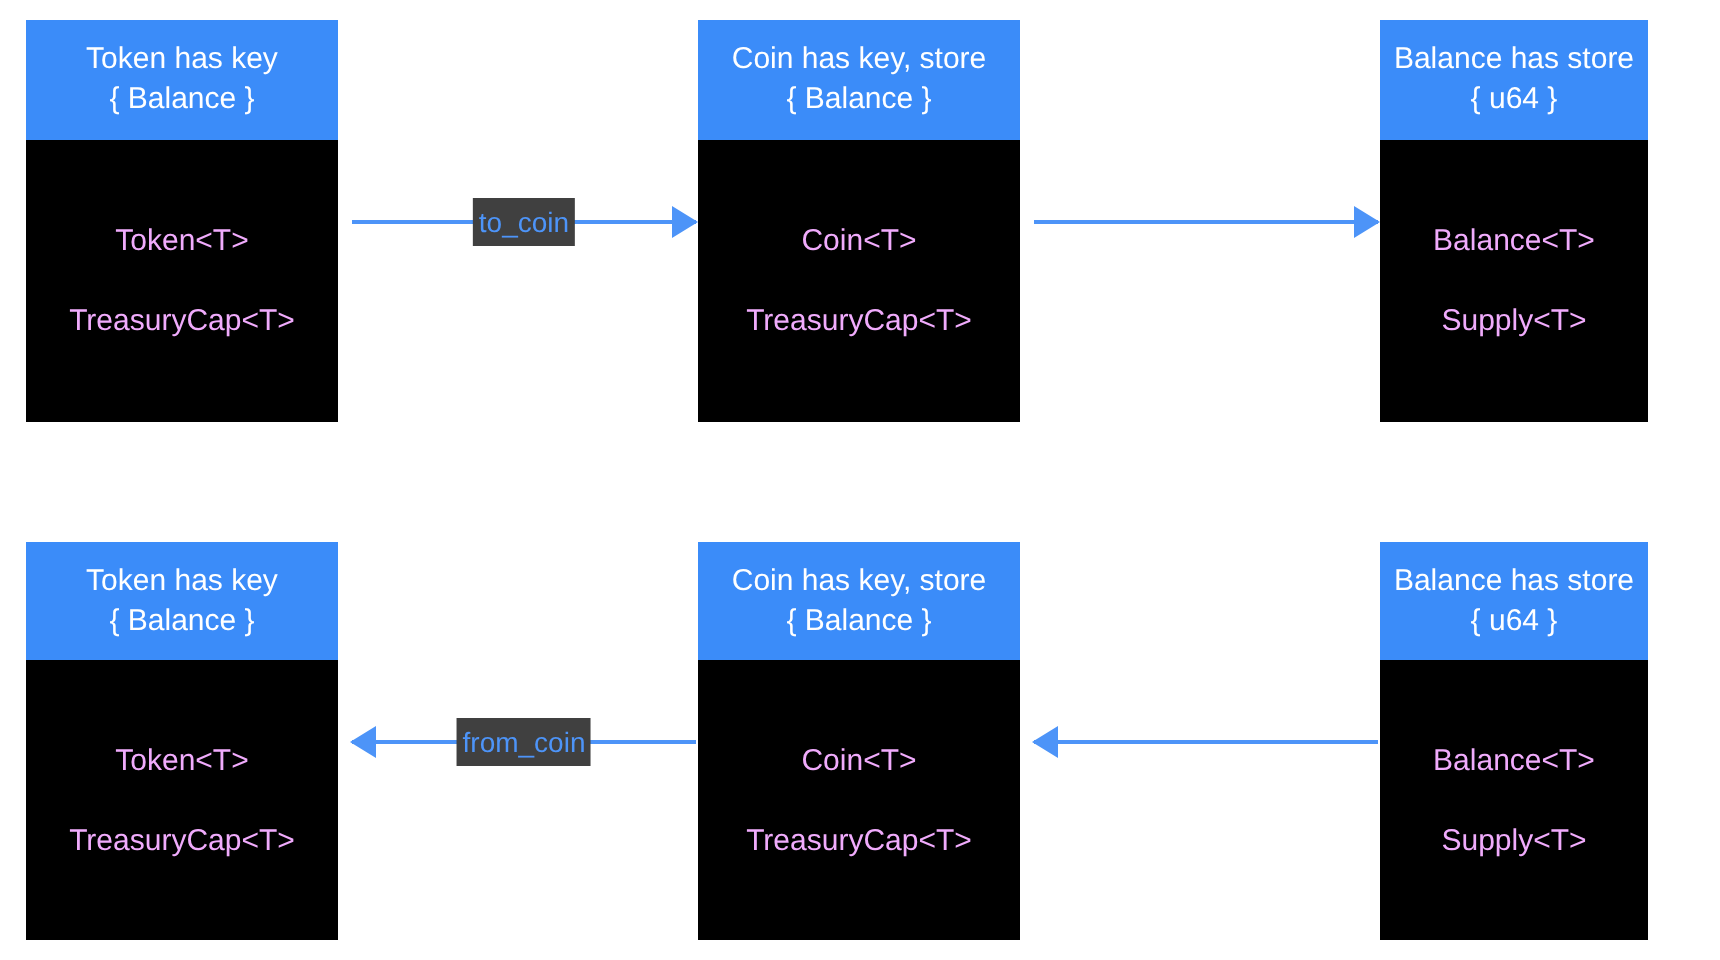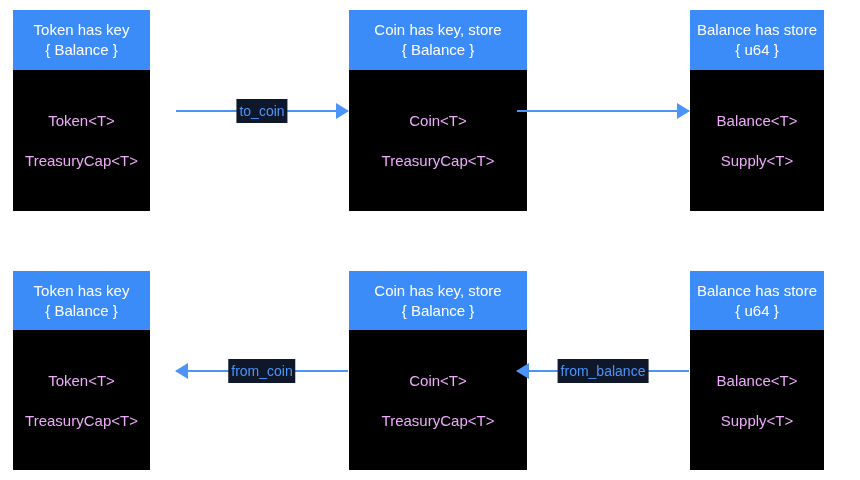--- a/index.html
+++ b/index.html
@@ -79,21 +79,21 @@
     right: 0;
     top: 11px;
     height: 2px;
     background: #4d94f8;
   }
   .edge .edge-label {
     position: absolute;
     left: 50%;
     top: 0px;
     transform: translateX(-50%);
-    background: #0f172a;
+    background: #404040;
     color: #4d94f8;
     font-size: 14px;
     line-height: 24px;
     padding: 0 3px;
     white-space: nowrap;
   }
   .edge .arrowhead {
     position: absolute;
     top: 4px;
     width: 0;
@@ -109,22 +109,22 @@
     left: -1px;
     border-right: 13px solid #4d94f8;
   }
 
   
   .row-top .node    { top: 10px;  height: 201px; }
   .row-bottom .node { top: 271px; height: 199px; }
   .row-top .node-header    { height: 60px; }
   .row-bottom .node-header { height: 59px; }
 
-  .col-1 { left: 13px;  width: 137px; }
-  .col-2 { left: 349px; width: 178px; }
+  .col-1 { left: 13px;  width: 156px; }
+  .col-2 { left: 349px; width: 161px; }
   .col-3 { left: 690px; width: 134px; }
 
   .row-top .edge    { top: 99px; }
   .row-bottom .edge { top: 359px; }
   .edge-a { left: 176px; width: 172px; }
   .edge-b { left: 517px; width: 172px; }
 </style>
 </head>
 <body>
 
@@ -215,18 +215,17 @@
 
     <div class="edge edge-a dir-left">
       <div class="edge-line"></div>
       <div class="arrowhead"></div>
       <div class="edge-label">from_coin</div>
     </div>
 
     <div class="edge edge-b dir-left">
       <div class="edge-line"></div>
       <div class="arrowhead"></div>
-      <div class="edge-label">from_balance</div>
     </div>
 
   </div>
 
 </div>
 
 </body></html>

